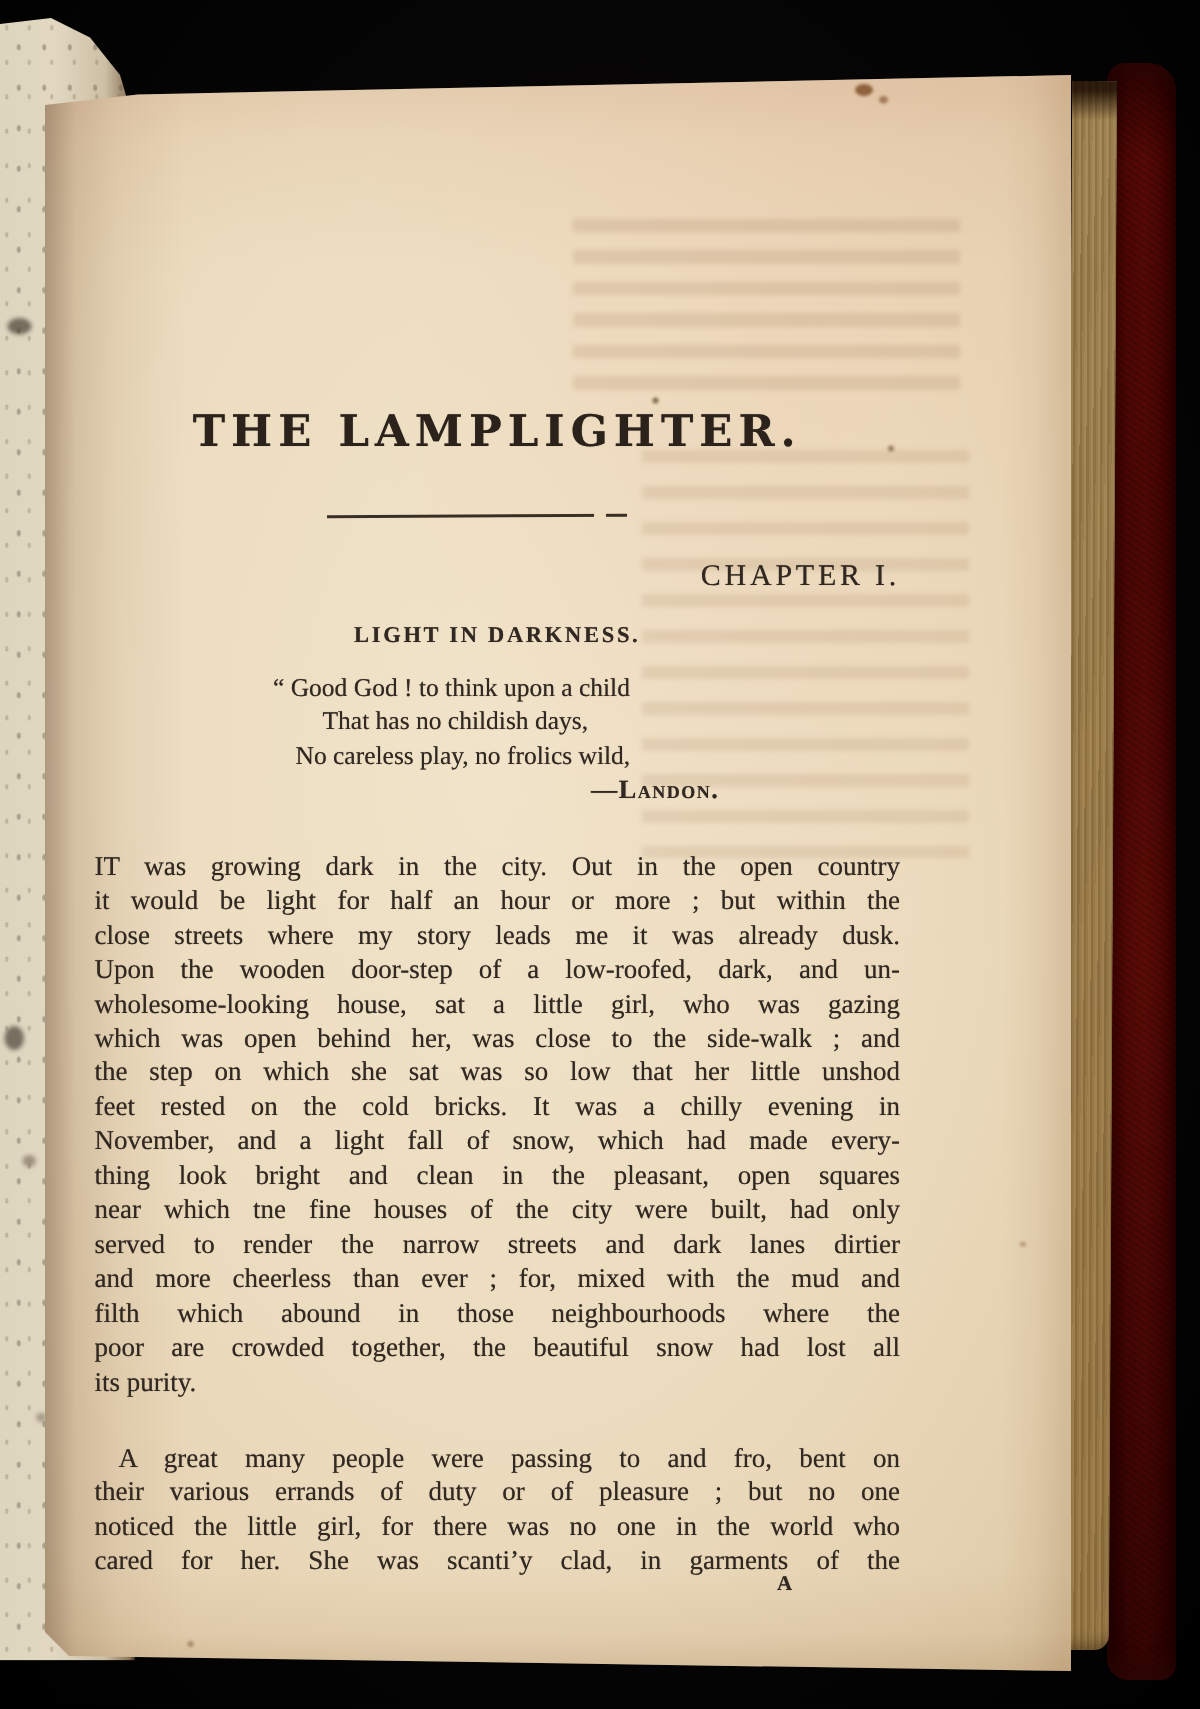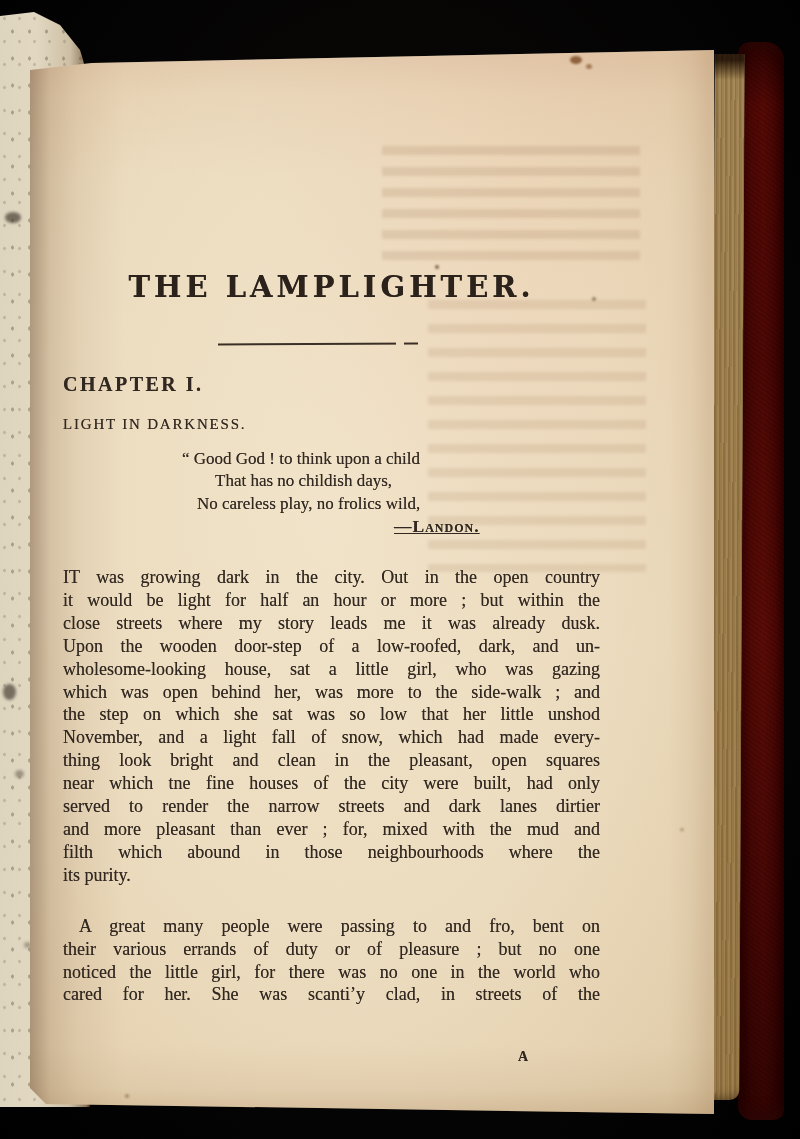--- a/index.html
+++ b/index.html
@@ -85,32 +85,32 @@
     font-family:"DejaVu Serif","Liberation Serif",serif;
     font-size:29px; letter-spacing:4px; text-align:center; font-weight:600; color:#2a221b;
   }
   .rule {
     position:absolute; left:188px; top:295px; width:200px; height:2px; z-index:6;
     background:linear-gradient(90deg, #3a2f25 0 178px, rgba(0,0,0,0) 178px 186px, #3a2f25 186px 200px);
     transform:rotate(-.3deg);
   }
   .chapter {
     position:absolute; left:33px; top:325px; width:537px; z-index:6;
-    font-size:20px; letter-spacing:2.5px; text-align:left; font-weight:700;
+    font-size:20px; letter-spacing:2.5px; text-align:right; font-weight:400;
   }
   .section {
     position:absolute; left:33px; top:368px; width:537px; z-index:6;
-    font-size:15px; letter-spacing:1.8px; text-align:left; font-weight:400;
+    font-size:15px; letter-spacing:1.8px; text-align:center; font-weight:700;
   }
   .epigraph { position:absolute; left:152px; top:400px; width:360px; z-index:6;
     font-size:17px; line-height:22.3px; }
   .epigraph .tline:nth-child(2) { padding-left:33px; }
   .epigraph .tline:nth-child(3) { padding-left:15px; }
   .epigraph .tline:nth-child(4) { padding-left:30px; }
-  .attribution { padding-left:212px; font-variant:small-caps; letter-spacing:1px; font-size:17.5px; font-weight:600;text-decoration:underline; }
+  .attribution { padding-left:212px; font-variant:small-caps; letter-spacing:1px; font-size:17.5px; font-weight:600; }
 
   .body-text { position:absolute; left:33px; top:518px; width:537px; z-index:6;
     font-size:18px; line-height:22.9px; }
   .para2 { margin-top:2px; }
   .para2 .tline:first-child { text-indent:16px;margin-top:28px; }
   .tline { white-space:normal; }
   .tline.just { text-align:justify; text-align-last:justify; }
 
   .sig { position:absolute; left:488px; top:1001px; z-index:6;
     font-size:14px; font-weight:700; letter-spacing:.5px; }
@@ -154,34 +154,36 @@
       <div class="attribution">—Landon.</div>
     </div>
 
     <div class="body-text ink">
       <div class="para">
           <div class="tline just">IT was growing dark in the city.  Out in the open country</div>
           <div class="tline just">it would be light for half an hour or more ; but within the</div>
           <div class="tline just">close streets where my story leads me it was already dusk.</div>
           <div class="tline just">Upon the wooden door-step of a low-roofed, dark, and un-</div>
           <div class="tline just">wholesome-looking house, sat a little girl, who was gazing</div>
-          <div class="tline just">which was open behind her, was more to the side-walk ; and</div>
+          <div class="tline just">which was open behind her, was close to the side-walk ; and</div>
           <div class="tline just">the step on which she sat was so low that her little unshod</div>
+          <div class="tline just">feet rested on the cold bricks.  It was a chilly evening in</div>
           <div class="tline just">November, and a light fall of snow, which had made every-</div>
           <div class="tline just">thing look bright and clean in the pleasant, open squares</div>
           <div class="tline just">near which tne fine houses of the city were built, had only</div>
           <div class="tline just">served to render the narrow streets and dark lanes dirtier</div>
-          <div class="tline just">and more pleasant than ever ; for, mixed with the mud and</div>
+          <div class="tline just">and more cheerless than ever ; for, mixed with the mud and</div>
           <div class="tline just">filth which abound in those neighbourhoods where the</div>
+          <div class="tline just">poor are crowded together, the beautiful snow had lost all</div>
           <div class="tline">its purity.</div>
         </div>
       <div class="para para2">
           <div class="tline just">A great many people were passing to and fro, bent on</div>
           <div class="tline just">their various errands of duty or of pleasure ; but no one</div>
           <div class="tline just">noticed the little girl, for there was no one in the world who</div>
-          <div class="tline just">cared for her.  She was scanti’y clad, in streets of the</div>
+          <div class="tline just">cared for her.  She was scanti’y clad, in garments of the</div>
         </div>
     </div>
 
     <div class="sig ink">A</div>
   </div>
 
 </div>
 
 </body></html>

